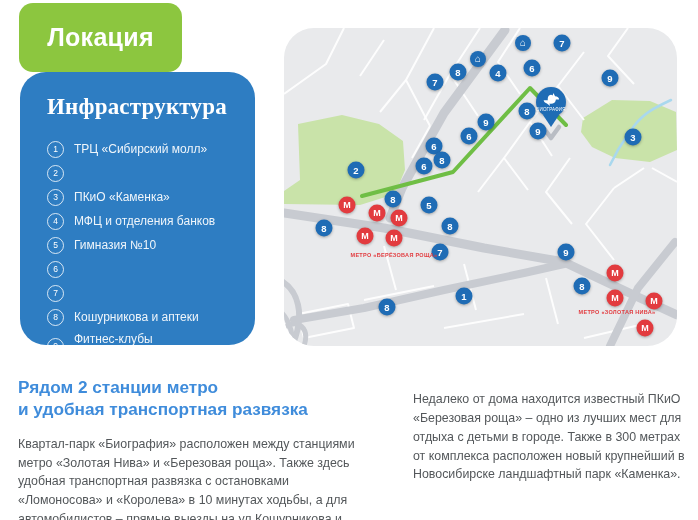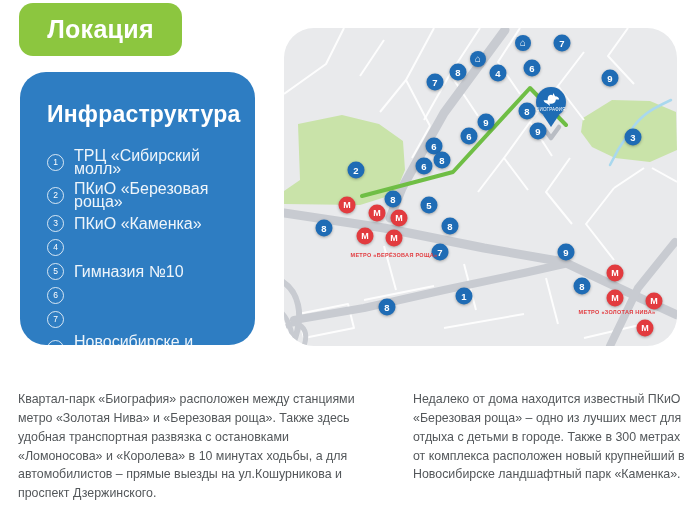--- a/index.html
+++ b/index.html
@@ -1,32 +1,32 @@
 <!DOCTYPE html>
 <html style="--badge-green: #8CC63F; --panel-blue: #2E7DC2; --marker-blue: #1F6CB5; --metro-red: #E23B3F; --heading-blue: #3F8CDB; --route-green: #6FBE45; --park-green: #C9E3A9; --map-bg: #E9EAEC; --road-gray: #C8CBD1;"><head>
 <meta charset="utf-8">
 <style>
   html,body{margin:0;padding:0;background:#fff;}
   .page{position:relative;width:698px;height:520px;background:#fff;overflow:hidden;
         font-family:"Liberation Sans",sans-serif;-webkit-font-smoothing:antialiased;}
 
   
-  .badge{position:absolute;left:19px;top:3px;width:163px;height:53px;border-radius:14px;
+  .badge{position:absolute;left:19px;top:3px;width:163px;height:69px;border-radius:14px;
          background:var(--badge-green);color:#fff;font-size:25px;font-weight:bold;
          display:flex;align-items:center;justify-content:center;letter-spacing:.3px;}
 
   
   .infra{position:absolute;left:20px;top:72px;width:235px;height:273px;border-radius:26px;
          background:var(--panel-blue);color:#fff;box-sizing:border-box;padding:22px 18px 0 27px;}
-  .infra h2{margin:7px 0 21px 0;font-size:23px;font-weight:bold;letter-spacing:.2px;color:#fff;}
+  .infra h2{margin:0 0 21px 0;font-size:23px;font-weight:bold;letter-spacing:.2px;color:#fff;font-family:Liberation Serif, serif;}
   .infra ul{list-style:none;margin:0;padding:0;}
   .infra li{display:flex;align-items:center;margin-bottom:7px;}
   .infra .n{flex:0 0 15px;width:15px;height:15px;border-radius:50%;border:1px solid rgba(255,255,255,.8);
             font-size:8.5px;line-height:15px;text-align:center;margin-right:10px;color:#fff;}
-  .infra .t{font-size:16px;line-height:13px;color:rgba(255,255,255,.92);white-space:pre-line;}
+  .infra .t{font-size:12px;line-height:13px;color:rgba(255,255,255,.92);white-space:pre-line;}
 
   
   .map{position:absolute;left:284px;top:28px;width:393px;height:318px;background:var(--map-bg);
        border-radius:30px;overflow:hidden;}
   .map svg.base{position:absolute;left:0;top:0;}
   .street{stroke:#fff;stroke-width:2;fill:none;opacity:.9;stroke-linejoin:round;}
   .road{stroke:var(--road-gray);fill:none;stroke-linejoin:round;stroke-linecap:round;}
   .park{fill:var(--park-green);stroke:none;}
   .river{stroke:#A9D8EE;stroke-width:2.5;fill:none;stroke-linecap:round;}
   .route{stroke:var(--route-green);stroke-width:4;fill:none;stroke-linejoin:round;stroke-linecap:round;}
@@ -66,42 +66,42 @@
 
   <aside class="infra">
     <h2>Инфраструктура</h2>
     <ul>
       <li>
         <span class="n">1</span>
         <span class="t">ТРЦ «Сибирский молл»</span>
         </li>
       <li>
         <span class="n">2</span>
-        <span class="t">ПКиО «Березовая роща»</span>
         </li>
       <li>
         <span class="n">3</span>
         <span class="t">ПКиО «Каменка»</span>
         </li>
       <li>
         <span class="n">4</span>
+        <span class="t">МФЦ и отделения банков</span>
         </li>
       <li>
         <span class="n">5</span>
         <span class="t">Гимназия №10</span>
         </li>
       <li>
         <span class="n">6</span>
         </li>
       <li>
         <span class="n">7</span>
         </li>
       <li>
         <span class="n">8</span>
-        <span class="t">Новосибирске и аптеки</span>
+        <span class="t">Кошурникова и аптеки</span>
         </li>
       <li>
         <span class="n">9</span>
         <span class="t">Фитнес-клубы
 и спортивные секции</span>
         </li>
     </ul>
   </aside>
 
   <div class="map">
@@ -192,20 +192,22 @@
 
     <div class="pin">
       <svg width="18" height="13" viewBox="0 0 22 16">
         <path fill="#fff" d="M7 7 C7 3 11 1 13 3 L14 0 L16 4 C19 4 21 6 21 8 L17 8 C17 12 13 14 9 13 L10 16 L6 13 C3 12 2 10 2 9 L7 9 Z"></path>
       </svg>
       <span class="pin-label">Биография</span>
     </div>
   </div>
 
   <section class="col col-left">
+    <h3>Рядом 2 станции метро
+и удобная транспортная развязка</h3>
     <p>Квартал-парк «Биография» расположен между станциями метро «Золотая Нива» и «Березовая роща». Также здесь удобная транспортная развязка с остановками «Ломоносова» и «Королева» в 10 минутах ходьбы, а для автомобилистов – прямые выезды на ул.Кошурникова и проспект Дзержинского.</p>
   </section>
 
   <section class="col col-right">
     <p>Недалеко от дома находится известный ПКиО «Березовая роща» – одно из лучших мест для отдыха с детьми в городе. Также в 300 метрах от комплекса расположен новый крупнейший в Новосибирске ландшафтный парк «Каменка».</p>
   </section>
 
 </div>
 
 </body></html>

